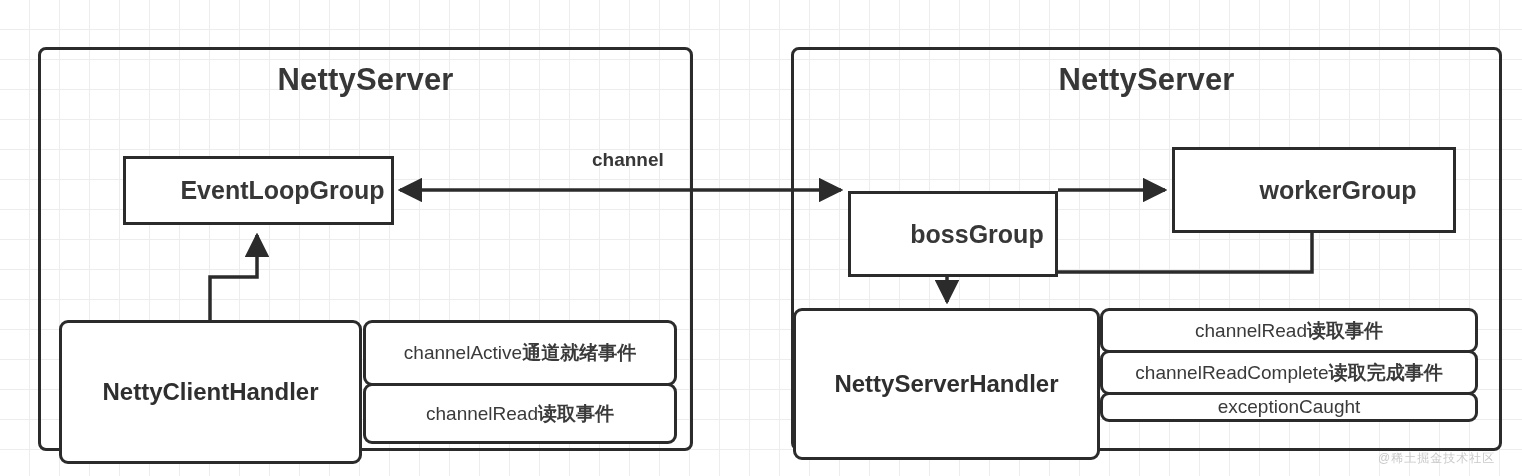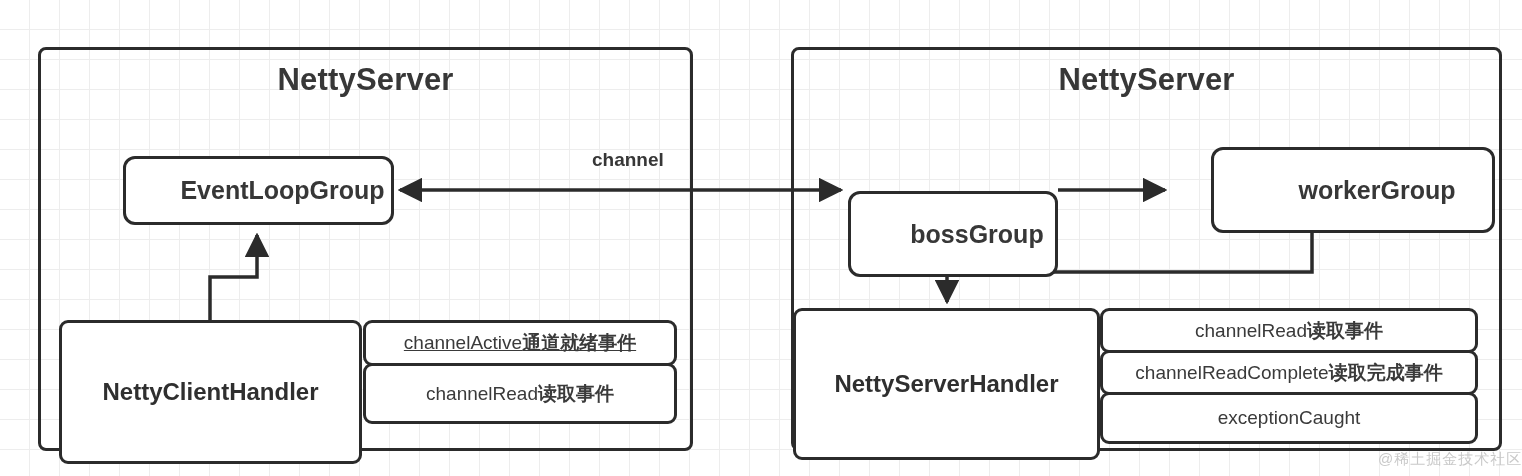--- a/index.html
+++ b/index.html
@@ -36,21 +36,21 @@
     left: 0;
     right: 0;
     text-align: center;
     font-weight: bold;
     color: #373737;
     letter-spacing: 0.2px;
   }
   .node-box {
     position: absolute;
     border: 3px solid #2b2b2b;
-    border-radius: 12px;
+    border-radius: 0;
     background: #ffffff;
     box-sizing: border-box;
     display: flex;
     align-items: center;
     justify-content: center;
     font-weight: bold;
     color: #373737;
     padding-left: 48px;
   }
   .handler-box {
@@ -98,21 +98,21 @@
     left: 0;
     top: 0;
     width: 1522px;
     height: 476px;
     overflow: visible;
     pointer-events: none;
   }
   .watermark {
     position: absolute;
     color: #c9c9c9;
-    font-size: 15px;
+    font-size: 12px;
     white-space: nowrap;
     letter-spacing: 1px;
   }
 </style>
 </head>
 <body>
 
 <div id="canvas">
 
   <svg class="wires" viewBox="0 0 1522 476">
@@ -136,50 +136,50 @@
 
   <div class="container-box" style="left:38px; top:47px; width:655px; height:404px;">
   </div>
   <div class="container-title" style="left:38px; top:62px; width:655px; font-size:31px;">NettyServer</div>
 
   <div class="node-box" style="left:123px; top:156px; width:271px; height:69px; font-size:25px;">EventLoopGroup</div>
 
   <div class="handler-box" style="left:59px; top:320px; width:303px; height:144px; font-size:24px;">NettyClientHandler</div>
 
   <div class="event-stack" style="left:363px; top:320px; width:314px;">
-    <div class="event-row" style="height:46px; font-size:19px;text-decoration:underline;">
+    <div class="event-row" style="height:66px; font-size:19px;">
       <span>channelActive</span>
         <span class="zh">通道就绪事件</span>
     </div>
     <div class="event-row" style="height:61px; font-size:19px;">
       <span>channelRead</span>
         <span class="zh">读取事件</span>
     </div>
   </div>
 
   <div class="container-box" style="left:791px; top:47px; width:711px; height:404px;">
   </div>
   <div class="container-title" style="left:791px; top:62px; width:711px; font-size:31px;">NettyServer</div>
 
   <div class="node-box" style="left:848px; top:147px; width:210px; height:86px; font-size:25px;margin-top:44px;">bossGroup</div>
 
-  <div class="node-box" style="left:1211px; top:147px; width:284px; height:86px; font-size:25px;">workerGroup</div>
+  <div class="node-box" style="left:1172px; top:147px; width:284px; height:86px; font-size:25px;">workerGroup</div>
 
   <div class="handler-box" style="left:793px; top:308px; width:307px; height:152px; font-size:24px;">NettyServerHandler</div>
 
   <div class="event-stack" style="left:1100px; top:308px; width:378px;">
     <div class="event-row" style="height:45px; font-size:19px;">
       <span>channelRead</span>
         <span class="zh">读取事件</span>
     </div>
     <div class="event-row" style="height:45px; font-size:19px;">
       <span>channelReadComplete</span>
         <span class="zh">读取完成事件</span>
     </div>
-    <div class="event-row" style="height:52px; font-size:19px;">
+    <div class="event-row" style="height:30px; font-size:19px;">
       <span>exceptionCaught</span>
     </div>
   </div>
 
   <div class="edge-label" style="left:592px; top:149px; font-size:19px;">channel</div>
 
   <div class="watermark" style="left:1378px; top:450px;">@稀土掘金技术社区</div>
 
 </div>
 

